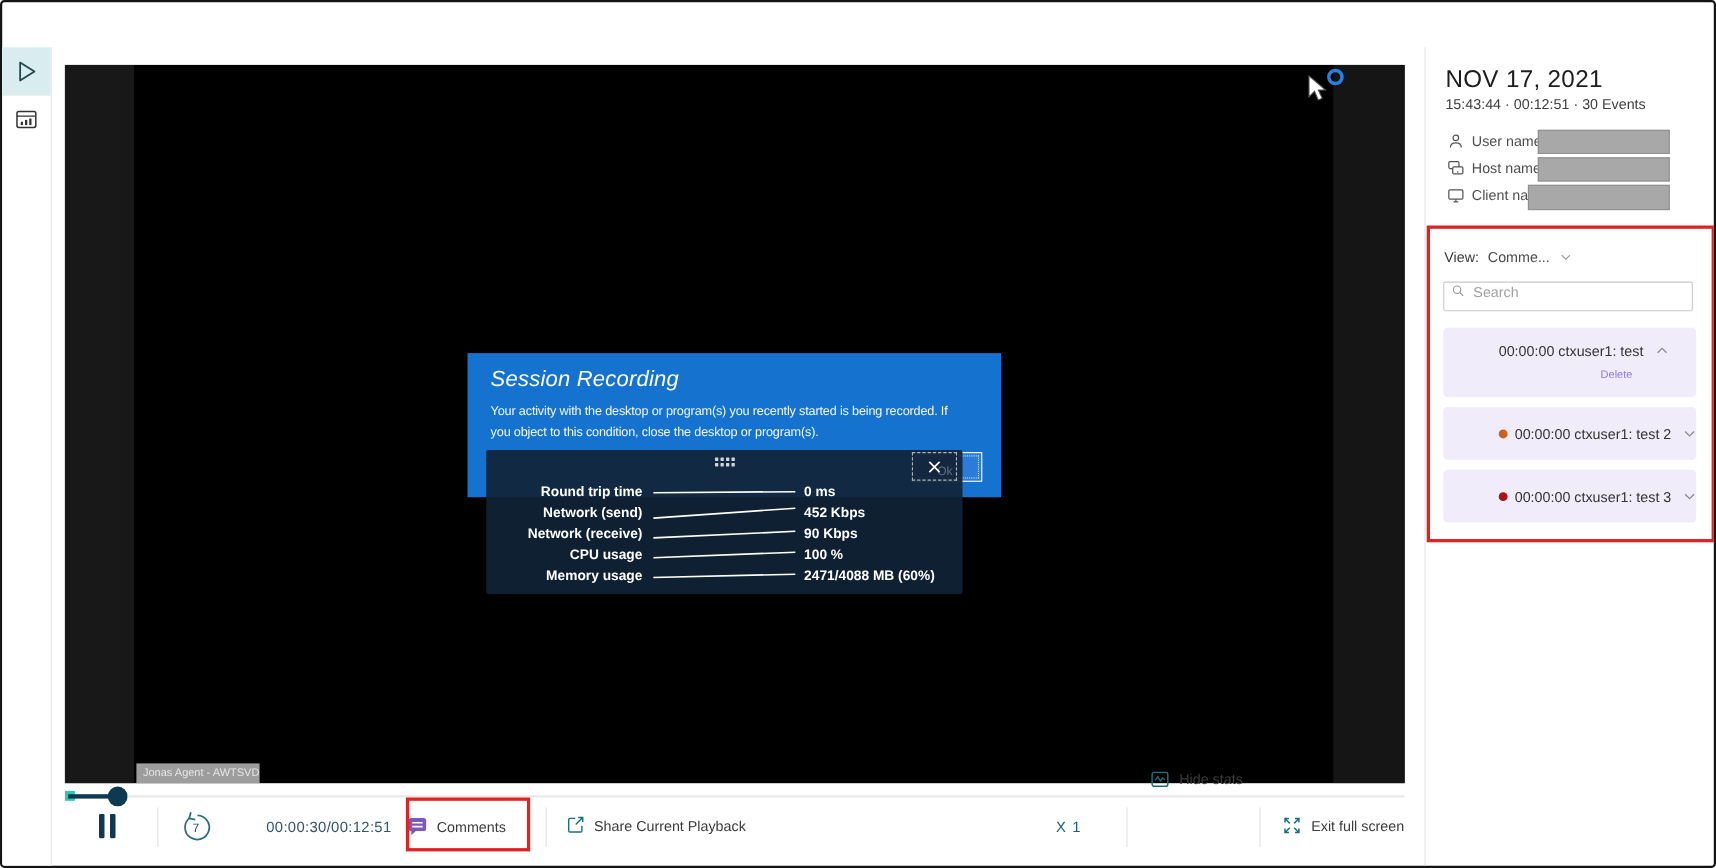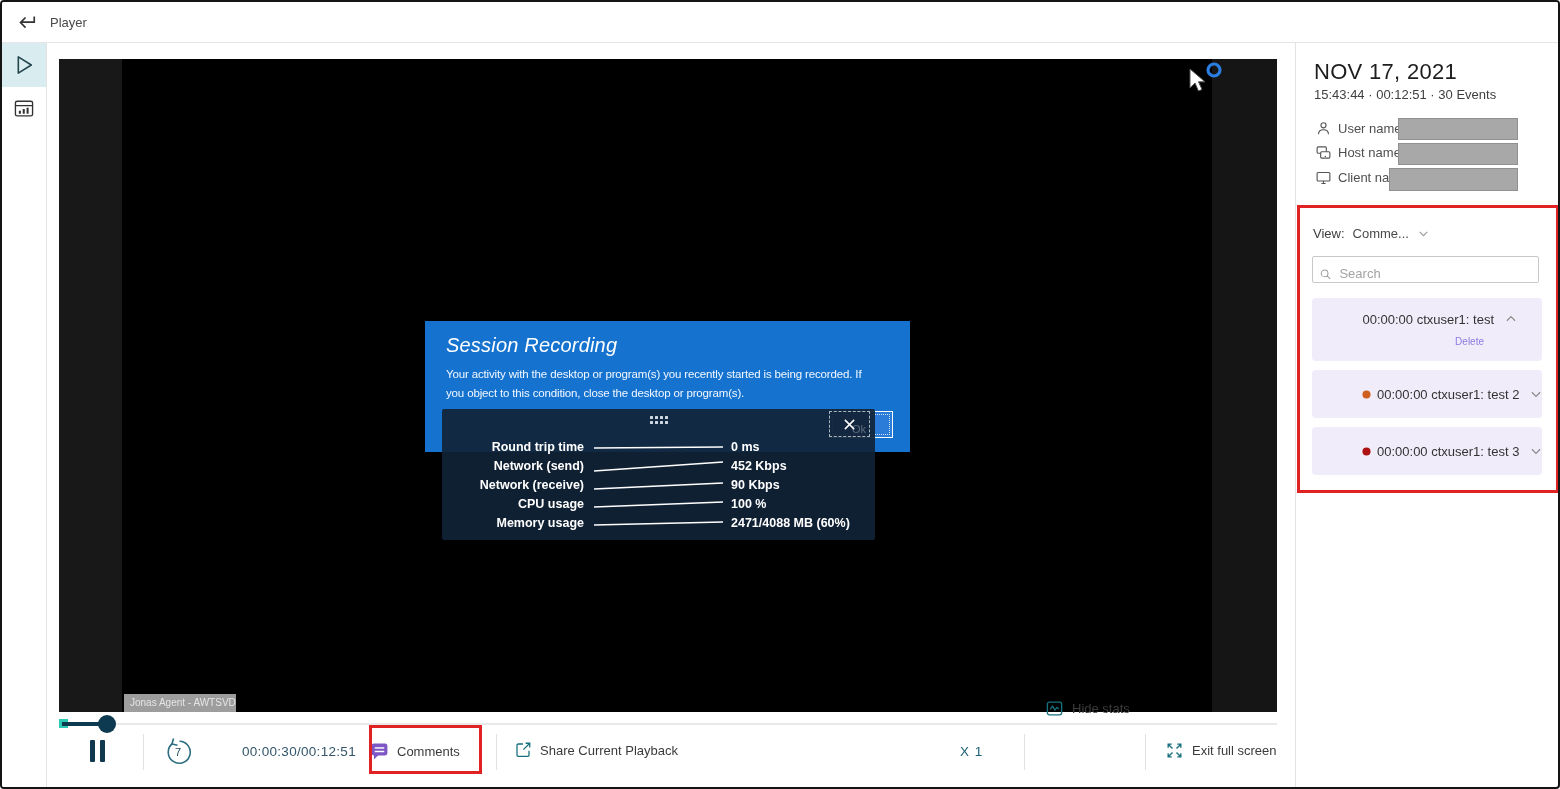--- a/index.html
+++ b/index.html
@@ -54,41 +54,35 @@
   .rpanel-border{position:absolute;left:1293px;top:41px;bottom:0;width:1px;background:#e3e3e3;}
   .r-date{position:absolute;left:1312px;top:57px;font-size:22px;color:#1d1d1d;font-weight:500;letter-spacing:.3px;}
   .r-meta{position:absolute;left:1312px;top:85px;font-size:13px;color:#3f3f3f;}
   .fieldrow{position:absolute;left:1313px;display:flex;align-items:center;gap:6px;}
   .fieldrow .lbl{font-size:13px;color:#4f4f4f;white-space:nowrap;}
   .redact{position:absolute;background:#a8a8a8;border:1px solid #909090;box-sizing:border-box;z-index:3;}
   .viewrow{position:absolute;left:1311px;top:224px;display:flex;align-items:center;gap:8px;}
   .view-lbl{font-size:13px;color:#3c3c3c;}
   .view-val{font-size:13px;color:#4a4a4a;}
   .searchbox{position:absolute;left:1310px;top:254px;width:227px;height:27px;border:1px solid #c9c9c9;
-             border-radius:2px;box-sizing:border-box;display:flex;align-items:flex-end;padding:0 6px;background:#fff;}
+             border-radius:2px;box-sizing:border-box;display:flex;align-items:flex-start;padding:0 6px;background:#fff;}
   .searchbox input{border:none;outline:none;font-size:13px;color:#555;width:100%;font-family:inherit;background:transparent;}
   .searchbox input::placeholder{color:#a3a3a3;}
   .citem{position:absolute;left:1310px;width:230px;background:#f1ecfa;border-radius:4px;box-sizing:border-box;}
   .citem-row{display:flex;align-items:center;gap:10px;padding:0 24px;height:46px;margin-left:16px;}
   .citem-text{font-size:13px;color:#333;flex:1;white-space:nowrap;}
   .cdot{flex:none;margin-right:-4px;}
   .delete-link{position:absolute;right:58px;top:38px;font-size:10px;color:#8b7ae0;}
   .chev{flex:none;}
 </style>
 </head>
 <body>
 
 <div class="frame">
 
-  <div class="header">
-    <svg class="abs" style="left:13px;top:10px" width="22" height="22" viewBox="0 0 24 24">
-      <path d="M21 5 v6 H6.5 M11.5 6 L6 11.5 L11.5 17" fill="none" stroke="#333" stroke-width="1.8"></path>
-    </svg>
-    <div class="header-title">Player</div>
-  </div>
 
   <div class="sidebar">
     <div class="side-item active">
       <svg width="26" height="26" viewBox="0 0 32 32">
         <path d="M9 6 L25 16 L9 26 Z" fill="none" stroke="#25454f" stroke-width="2" stroke-linejoin="round"></path>
       </svg>
     </div>
     <div class="side-item">
       <svg width="24" height="24" viewBox="0 0 28 28">
         <rect x="4" y="5" width="20" height="17" rx="2" fill="none" stroke="#333" stroke-width="1.6"></rect>

